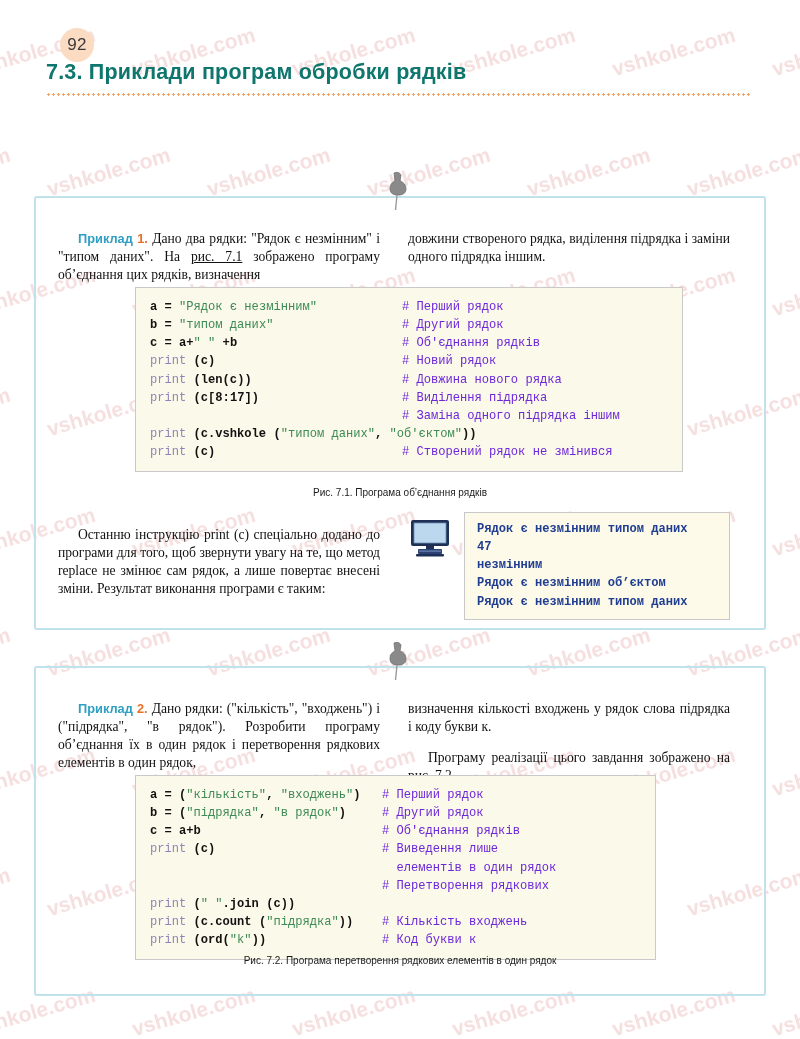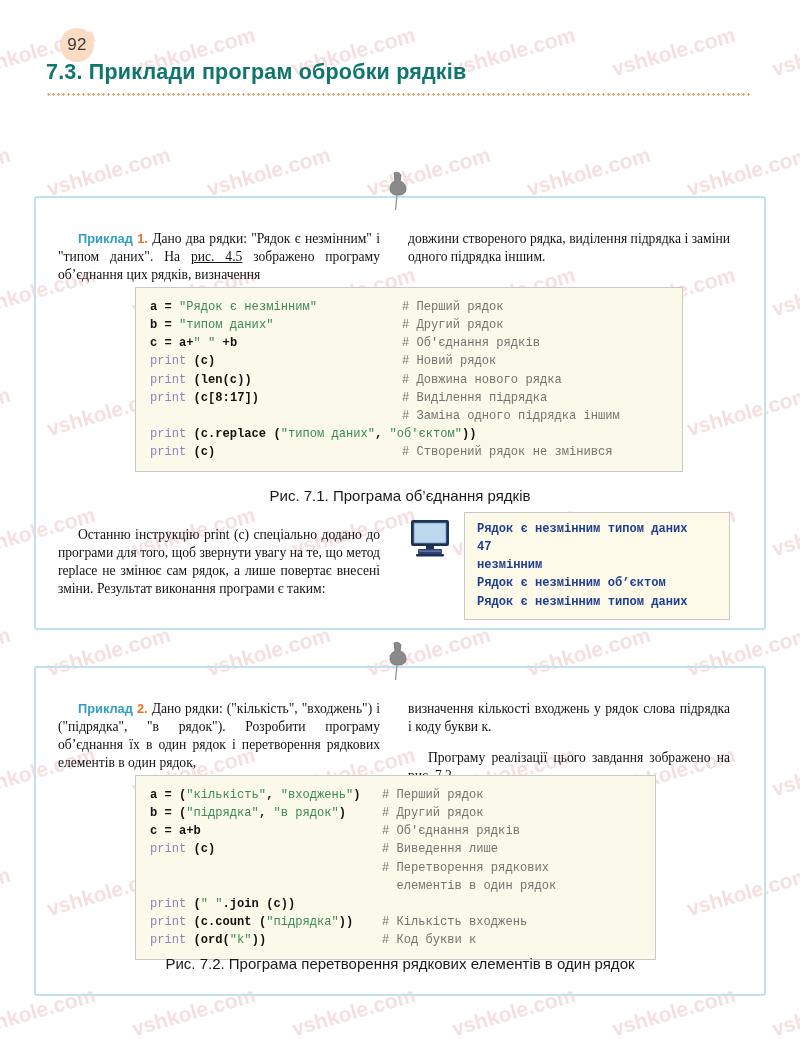--- a/index.html
+++ b/index.html
@@ -113,30 +113,30 @@
     background:#fbf9ea;
     border:1px solid #c9c9c9;
     font-family:"Liberation Mono", monospace;
     font-size:12.1px;
     line-height:1.50;
     padding:10px 14px;
     position:relative;
   }
   .code-row { display:flex; white-space:pre; min-height:18px; }
   .code-left { width:235px; flex:0 0 235px; white-space:pre; }
-  .code-cmt { color:#737373; white-space:pre; }
+  .code-cmt { color:#6d28d9; white-space:pre; }
   .tok-name { color:#111111; font-weight:bold; }
   .tok-kw  { color:#8e84b8; }
   .tok-str { color:#3c8a54; }
   .tok-punct { color:#111111; font-weight:bold; }
   .tok-num { color:#111111; font-weight:bold; }
 
   .fig-caption {
     font-family:"Liberation Sans", sans-serif;
-    font-size:15px;
+    font-size:10px;
     text-align:center;
     color:#1a1a1a;
   }
 
   
   .out-wrap { display:flex; align-items:flex-start; gap:12px; }
   .monitor { flex:0 0 auto; width:44px; height:40px; margin-top:6px; }
   .out-box {
     background:#fdfaea;
     border:1px solid #c9c9c9;
@@ -228,38 +228,38 @@
       <path d="M17 25 L15.5 40" stroke="#9a9a9a" stroke-width="1.4" fill="none"></path>
     </svg>
   </div>
 
   <div class="frame" id="frame1"></div>
 
   <div style="position:absolute; left:58px; top:216px; width:684px;">
     <div class="cols">
       <div class="col">
         <p class="para indent">
-          <span class="ex-label">Приклад</span><span>&nbsp;</span><span class="ex-num">1.</span><span> Дано два рядки: "Рядок є незмінним" і "типом даних". На </span><span class="figref">рис. 4.5</span><span> зображено програму об’єднання цих рядків, визначення</span>
+          <span class="ex-label">Приклад</span><span>&nbsp;</span><span class="ex-num">1.</span><span> Дано два рядки: "Рядок є незмінним" і "типом даних". На </span><span class="figref">рис. 7.1</span><span> зображено програму об’єднання цих рядків, визначення</span>
         </p>
       </div>
       <div class="col">
         <p class="para">довжини створеного рядка, виділення підрядка і заміни одного підрядка іншим.</p>
       </div>
     </div>
   </div>
 
   <div class="code-block" id="code1" style="position:absolute; left:135px; top:287px; width:548px;">
       <div class="code-row"><div class="code-left" style="width: 252px; flex-basis: 252px;"><span class="tok-name">a</span><span class="tok-punct"> = </span><span class="tok-str">"Рядок є незмінним"</span></div><div class="code-cmt"># Перший рядок</div></div>
       <div class="code-row"><div class="code-left" style="width: 252px; flex-basis: 252px;"><span class="tok-name">b</span><span class="tok-punct"> = </span><span class="tok-str">"типом даних"</span></div><div class="code-cmt"># Другий рядок</div></div>
       <div class="code-row"><div class="code-left" style="width: 252px; flex-basis: 252px;"><span class="tok-name">c</span><span class="tok-punct"> = </span><span class="tok-name">a</span><span class="tok-punct">+</span><span class="tok-str">" "</span><span class="tok-punct"> +</span><span class="tok-name">b</span></div><div class="code-cmt"># Об'єднання рядків</div></div>
       <div class="code-row"><div class="code-left" style="width: 252px; flex-basis: 252px;"><span class="tok-kw">print</span><span class="tok-punct"> (</span><span class="tok-name">c</span><span class="tok-punct">)</span></div><div class="code-cmt"># Новий рядок</div></div>
       <div class="code-row"><div class="code-left" style="width: 252px; flex-basis: 252px;"><span class="tok-kw">print</span><span class="tok-punct"> (</span><span class="tok-name">len</span><span class="tok-punct">(</span><span class="tok-name">c</span><span class="tok-punct">))</span></div><div class="code-cmt"># Довжина нового рядка</div></div>
       <div class="code-row"><div class="code-left" style="width: 252px; flex-basis: 252px;"><span class="tok-kw">print</span><span class="tok-punct"> (</span><span class="tok-name">c</span><span class="tok-punct">[</span><span class="tok-num">8</span><span class="tok-punct">:</span><span class="tok-num">17</span><span class="tok-punct">])</span></div><div class="code-cmt"># Виділення підрядка</div></div>
       <div class="code-row"><div class="code-left" style="width: 252px; flex-basis: 252px;"></div><div class="code-cmt"># Заміна одного підрядка іншим</div></div>
-      <div class="code-row"><div class="code-left" style="width: 252px; flex-basis: 252px;"><span class="tok-kw">print</span><span class="tok-punct"> (</span><span class="tok-name">c.replace</span><span class="tok-punct"> (</span><span class="tok-str">"типом даних"</span><span class="tok-punct">, </span><span class="tok-str">"об'єктом"</span><span class="tok-punct">))</span></div></div>
+      <div class="code-row"><div class="code-left" style="width: 252px; flex-basis: 252px;"><span class="tok-kw">print</span><span class="tok-punct"> (</span><span class="tok-name">c.vshkole</span><span class="tok-punct"> (</span><span class="tok-str">"типом даних"</span><span class="tok-punct">, </span><span class="tok-str">"об'єктом"</span><span class="tok-punct">))</span></div></div>
       <div class="code-row"><div class="code-left" style="width: 252px; flex-basis: 252px;"><span class="tok-kw">print</span><span class="tok-punct"> (</span><span class="tok-name">c</span><span class="tok-punct">)</span></div><div class="code-cmt"># Створений рядок не змінився</div></div>
     </div>
 
   <div class="fig-caption" style="position:absolute; left:34px; top:487px; width:732px;">Рис. 7.1. Програма об’єднання рядків</div>
 
   <div style="position:absolute; left:58px; top:512px; width:684px;">
     <div class="cols">
       <div class="col">
         <p class="para indent">Останню інструкцію print (c) спеціально додано до програми для того, щоб звернути увагу на те, що метод replace не змінює сам рядок, а лише повертає внесені зміни. Результат виконання програми є таким:</p>
       </div>
@@ -310,22 +310,22 @@
         </p>
       </div>
     </div>
   </div>
 
   <div class="code-block" id="code2" style="position:absolute; left:135px; top:775px; width:521px;">
       <div class="code-row"><div class="code-left" style="width: 232px; flex-basis: 232px;"><span class="tok-name">a</span><span class="tok-punct"> = (</span><span class="tok-str">"кількість"</span><span class="tok-punct">, </span><span class="tok-str">"входжень"</span><span class="tok-punct">)</span></div><div class="code-cmt"># Перший рядок</div></div>
       <div class="code-row"><div class="code-left" style="width: 232px; flex-basis: 232px;"><span class="tok-name">b</span><span class="tok-punct"> = (</span><span class="tok-str">"підрядка"</span><span class="tok-punct">, </span><span class="tok-str">"в рядок"</span><span class="tok-punct">)</span></div><div class="code-cmt"># Другий рядок</div></div>
       <div class="code-row"><div class="code-left" style="width: 232px; flex-basis: 232px;"><span class="tok-name">c</span><span class="tok-punct"> = </span><span class="tok-name">a</span><span class="tok-punct">+</span><span class="tok-name">b</span></div><div class="code-cmt"># Об'єднання рядків</div></div>
       <div class="code-row"><div class="code-left" style="width: 232px; flex-basis: 232px;"><span class="tok-kw">print</span><span class="tok-punct"> (</span><span class="tok-name">c</span><span class="tok-punct">)</span></div><div class="code-cmt"># Виведення лише</div></div>
+      <div class="code-row"><div class="code-left" style="width: 232px; flex-basis: 232px;"></div><div class="code-cmt">  елементів в один рядок</div></div>
       <div class="code-row"><div class="code-left" style="width: 232px; flex-basis: 232px;"></div><div class="code-cmt"># Перетворення рядкових</div></div>
-      <div class="code-row"><div class="code-left" style="width: 232px; flex-basis: 232px;"></div><div class="code-cmt">  елементів в один рядок</div></div>
       <div class="code-row"><div class="code-left" style="width: 232px; flex-basis: 232px;"><span class="tok-kw">print</span><span class="tok-punct"> (</span><span class="tok-str">" "</span><span class="tok-name">.join</span><span class="tok-punct"> (</span><span class="tok-name">c</span><span class="tok-punct">))</span></div></div>
       <div class="code-row"><div class="code-left" style="width: 232px; flex-basis: 232px;"><span class="tok-kw">print</span><span class="tok-punct"> (</span><span class="tok-name">c.count</span><span class="tok-punct"> (</span><span class="tok-str">"підрядка"</span><span class="tok-punct">))</span></div><div class="code-cmt"># Кількість входжень</div></div>
       <div class="code-row"><div class="code-left" style="width: 232px; flex-basis: 232px;"><span class="tok-kw">print</span><span class="tok-punct"> (</span><span class="tok-name">ord</span><span class="tok-punct">(</span><span class="tok-str">"k"</span><span class="tok-punct">))</span></div><div class="code-cmt"># Код букви к</div></div>
     </div>
 
   <div class="fig-caption" style="position:absolute; left:34px; top:955px; width:732px;">Рис. 7.2. Програма перетворення рядкових елементів в один рядок</div>
 
 </div>
 
 </body></html>

